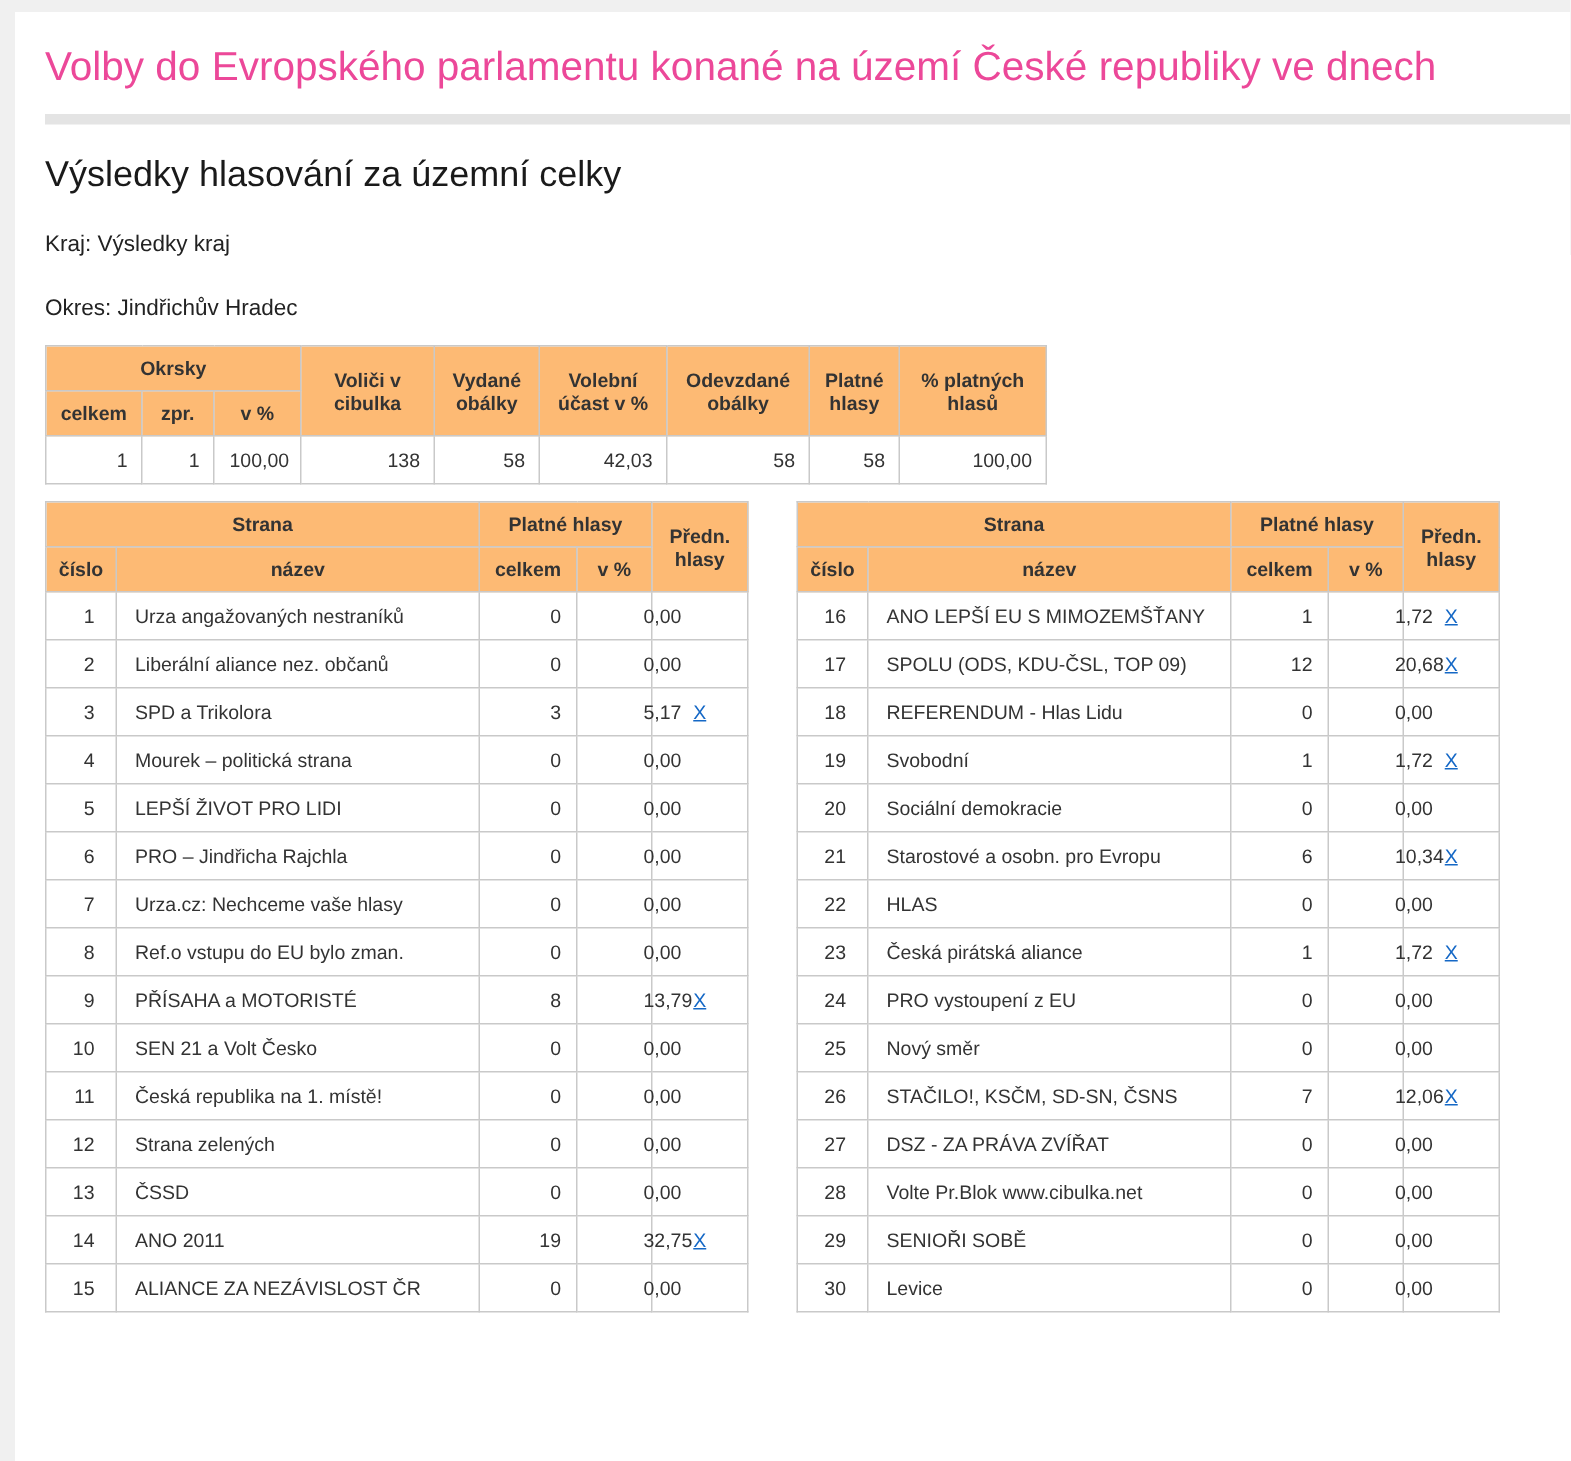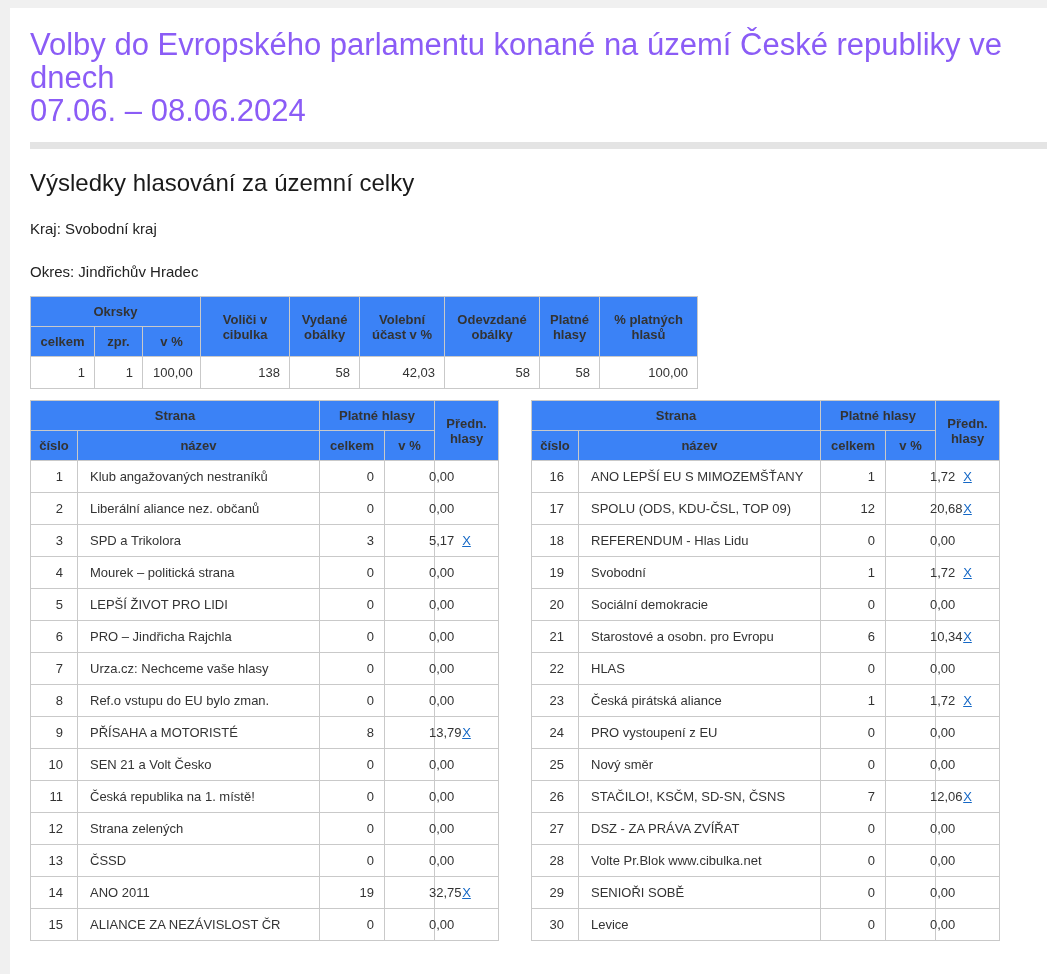--- a/index.html
+++ b/index.html
@@ -16,22 +16,22 @@
     background: #f0f0f0;
     overflow: hidden;
   }
   .content {
     position: absolute;
     left: 10px; top: 8px; right: 0; bottom: 0;
     background: #ffffff;
     padding: 10px 0 0 20px;
   }
   h1.title {
-    color: #8b5cf6;
-    font-size: 31px;
+    color: #ec4899;
+    font-size: 27px;
     line-height: 33px;
     font-weight: 400;
     margin: 10px 0 0 0;
   }
   .divider {
     height: 7px;
     background: #e4e4e4;
     margin-top: 15px;
   }
   h2.subtitle {
@@ -48,21 +48,21 @@
     margin: 26px 0 0 0;
   }
   table {
     border-collapse: collapse;
     font-size: 13px;
     color: #333;
     table-layout: fixed;
   }
   th, td { border: 1px solid #c9c9c9; }
   th {
-    background: #3b82f6;
+    background: #fdba74;
     font-weight: 700;
     text-align: center;
     padding: 7px 4px;
     color: #333;
   }
   td { background: #fff; padding: 8px 10px; }
 
   .summary-table { margin-top: 16px; width: 667px; }
   .summary-table td { text-align: right; padding-right: 9px; height: 30px; }
 
@@ -84,27 +84,27 @@
     text-decoration: underline;
     font-weight: 400;
   }
 </style>
 </head>
 <body>
 
 <div class="page">
   <div class="content">
 
-    <h1 class="title"><span>Volby do Evropského parlamentu konané na území České republiky ve dnech</span><br><span>07.06. – 08.06.2024</span></h1>
+    <h1 class="title"><span>Volby do Evropského parlamentu konané na území České republiky ve dnech</span><br></h1>
 
     <div class="divider"></div>
 
     <h2 class="subtitle">Výsledky hlasování za územní celky</h2>
 
-    <p class="info"><span>Kraj:</span>&nbsp;<span>Svobodní kraj</span></p>
+    <p class="info"><span>Kraj:</span>&nbsp;<span>Výsledky kraj</span></p>
     <p class="info"><span>Okres:</span>&nbsp;<span>Jindřichův Hradec</span></p>
 
     <table class="summary-table">
       <colgroup>
         <col style="width:64px">
           <col style="width:48px">
           <col style="width:58px">
         <col style="width:89px">
           <col style="width:70px">
           <col style="width:85px">
@@ -162,21 +162,21 @@
           <tr>
             <th>číslo</th>
             <th>název</th>
             <th>celkem</th>
             <th>v %</th>
           </tr>
         </thead>
         <tbody>
             <tr>
               <td class="cislo">1</td>
-              <td class="nazev">Klub angažovaných nestraníků</td>
+              <td class="nazev">Urza angažovaných nestraníků</td>
               <td class="celkem">0</td>
               <td class="pct">0,00</td>
               <td class="predn"></td>
             </tr>
             <tr>
               <td class="cislo">2</td>
               <td class="nazev">Liberální aliance nez. občanů</td>
               <td class="celkem">0</td>
               <td class="pct">0,00</td>
               <td class="predn"></td>

